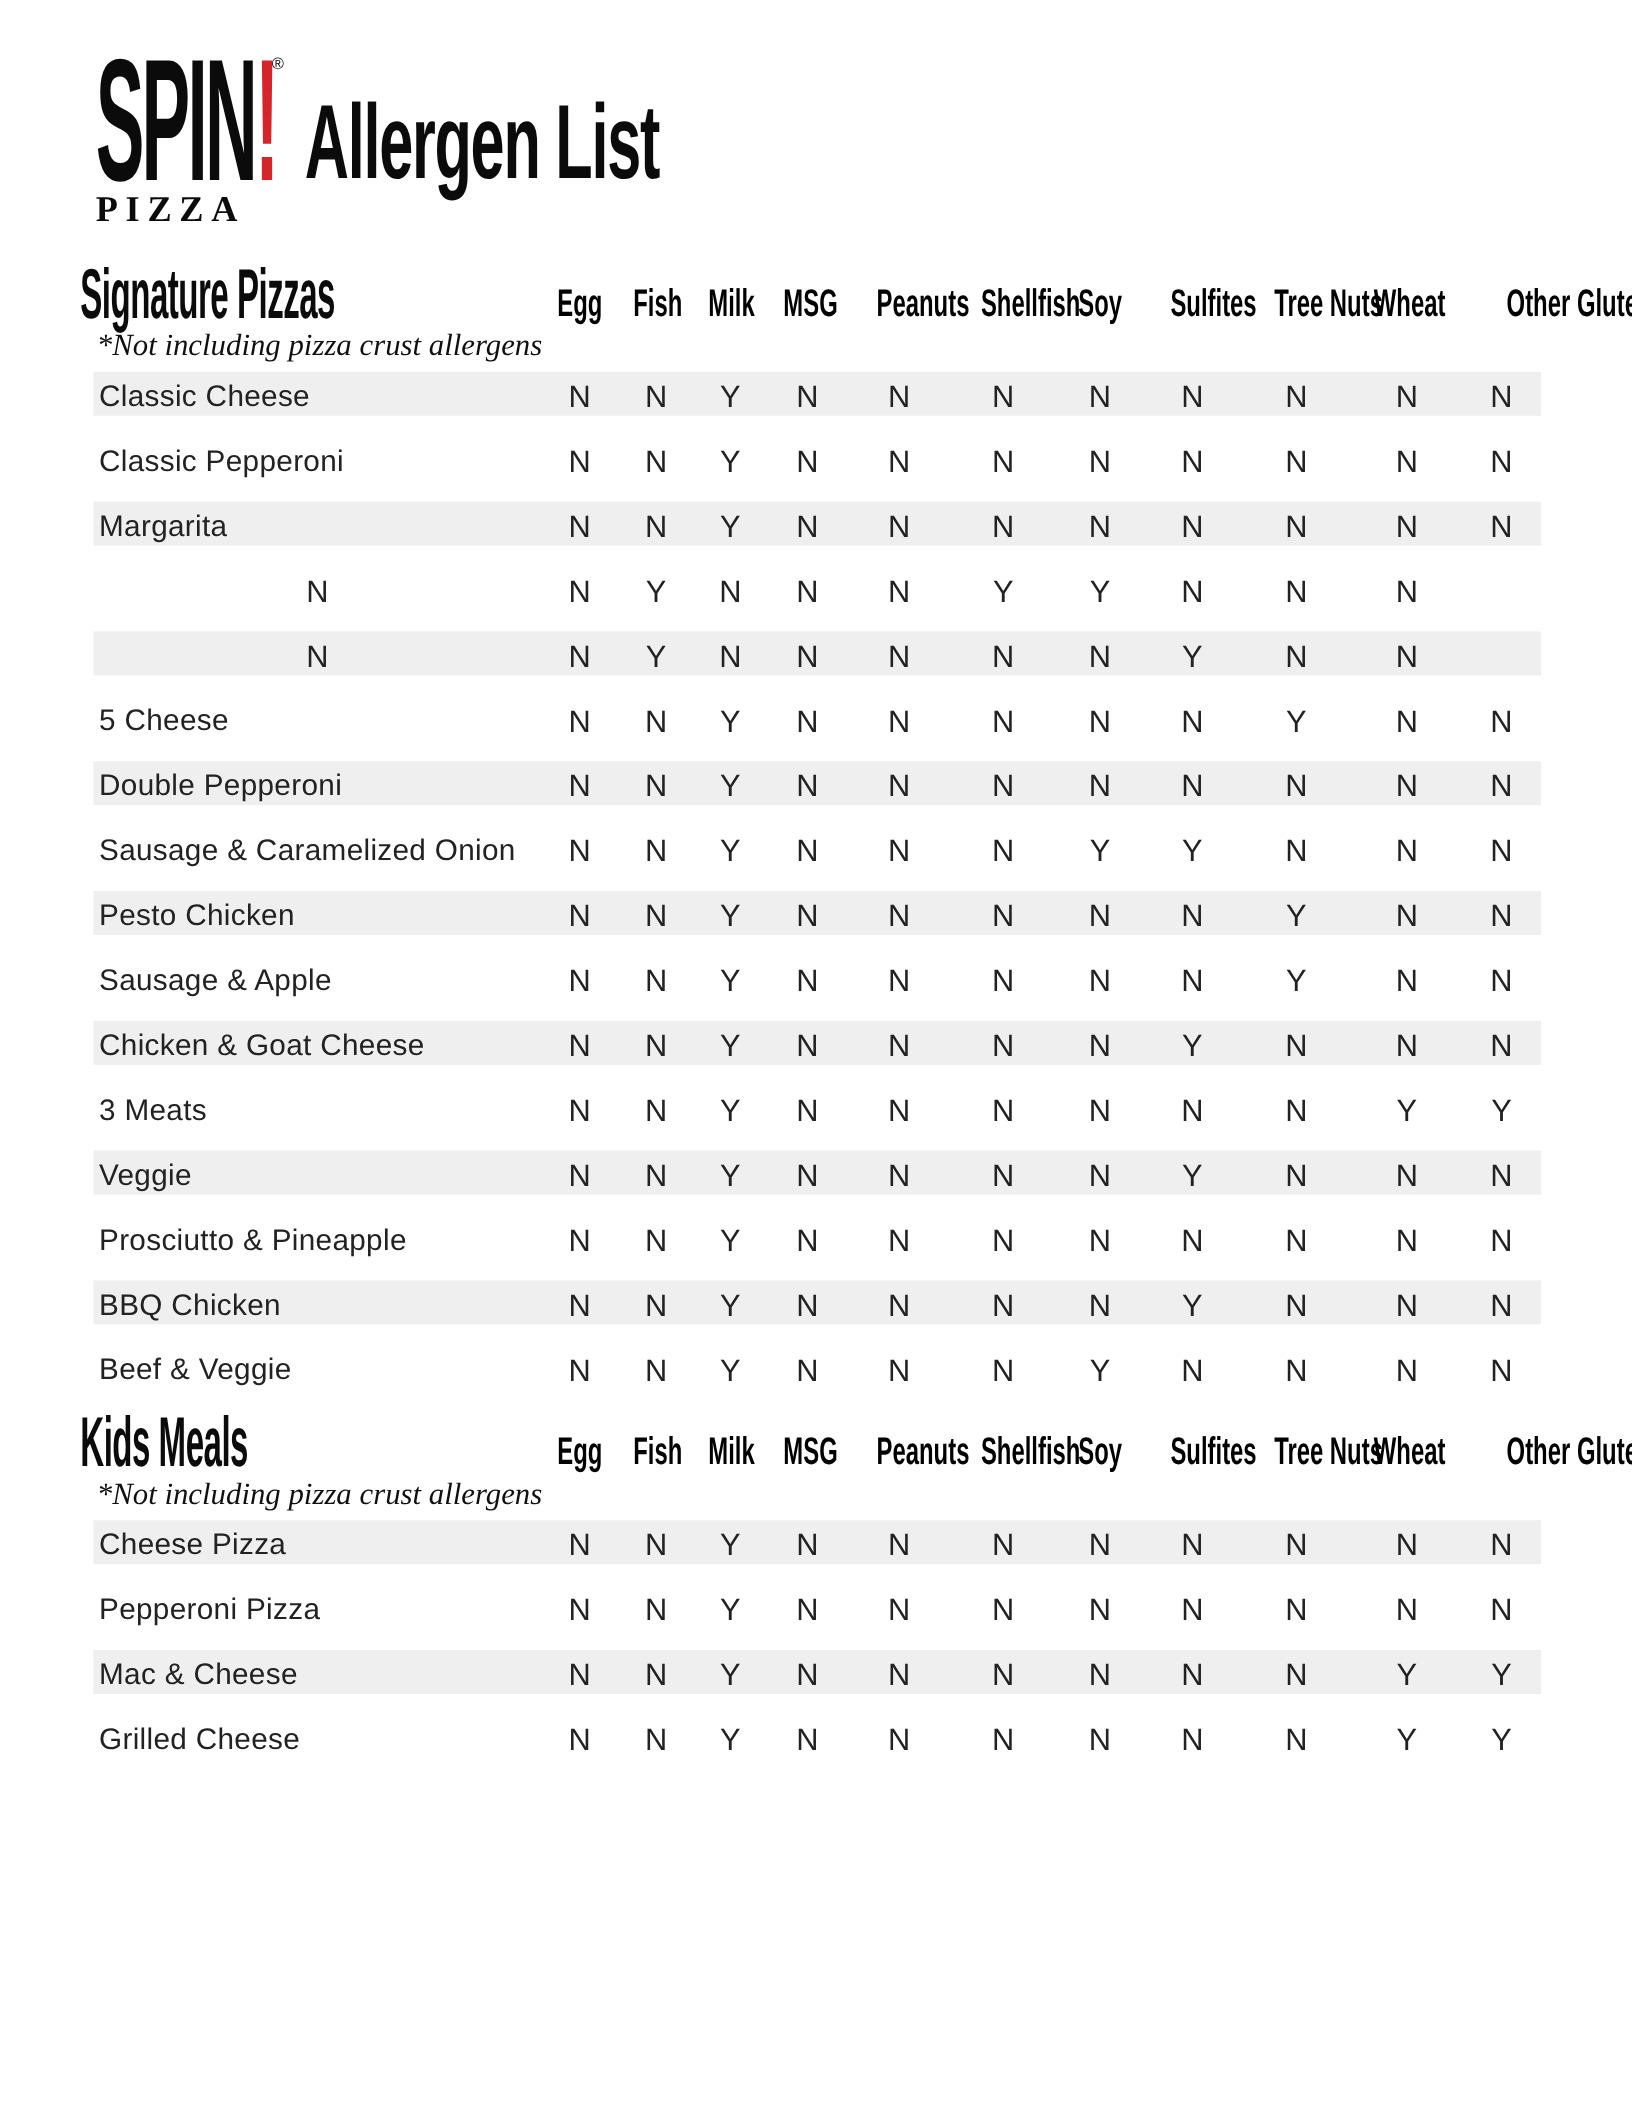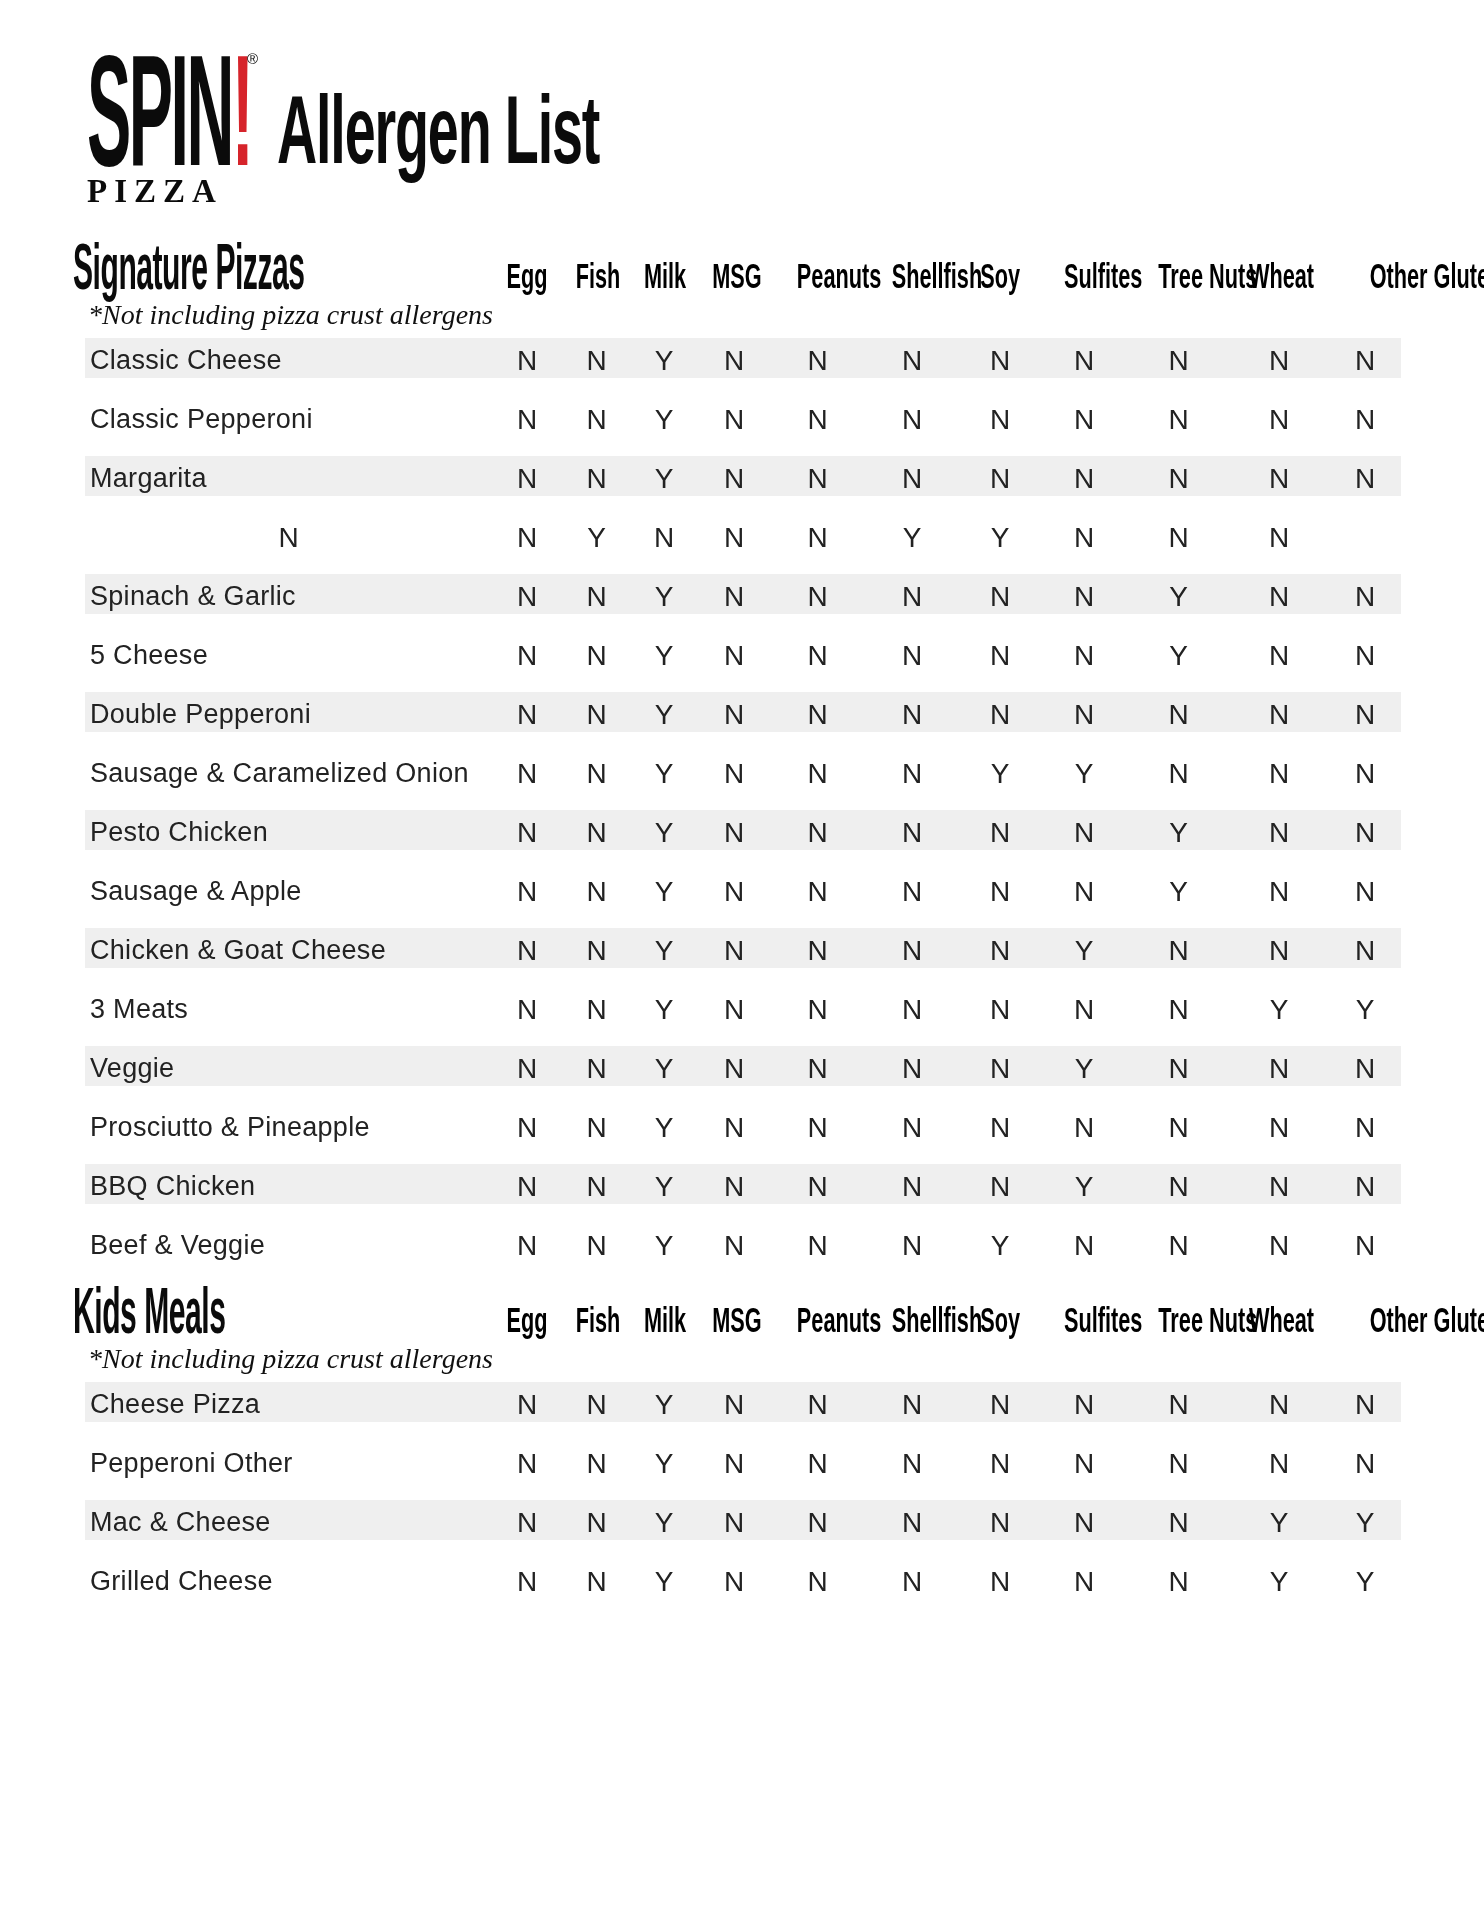--- a/index.html
+++ b/index.html
@@ -172,21 +172,20 @@
           <div class="val-cell">N</div>
           <div class="val-cell">N</div>
           <div class="val-cell">N</div>
           <div class="val-cell">Y</div>
           <div class="val-cell">Y</div>
           <div class="val-cell">N</div>
           <div class="val-cell">N</div>
           <div class="val-cell">N</div>
         </div>
         <div class="grid-row data-row">
-          <div class="label-cell">Spinach &amp; Garlic</div>
           <div class="val-cell">N</div>
           <div class="val-cell">N</div>
           <div class="val-cell">Y</div>
           <div class="val-cell">N</div>
           <div class="val-cell">N</div>
           <div class="val-cell">N</div>
           <div class="val-cell">N</div>
           <div class="val-cell">N</div>
           <div class="val-cell">Y</div>
           <div class="val-cell">N</div>
@@ -376,21 +375,21 @@
           <div class="val-cell">N</div>
           <div class="val-cell">N</div>
           <div class="val-cell">N</div>
           <div class="val-cell">N</div>
           <div class="val-cell">N</div>
           <div class="val-cell">N</div>
           <div class="val-cell">N</div>
           <div class="val-cell">N</div>
         </div>
         <div class="grid-row data-row">
-          <div class="label-cell">Pepperoni Other</div>
+          <div class="label-cell">Pepperoni Pizza</div>
           <div class="val-cell">N</div>
           <div class="val-cell">N</div>
           <div class="val-cell">Y</div>
           <div class="val-cell">N</div>
           <div class="val-cell">N</div>
           <div class="val-cell">N</div>
           <div class="val-cell">N</div>
           <div class="val-cell">N</div>
           <div class="val-cell">N</div>
           <div class="val-cell">N</div>

